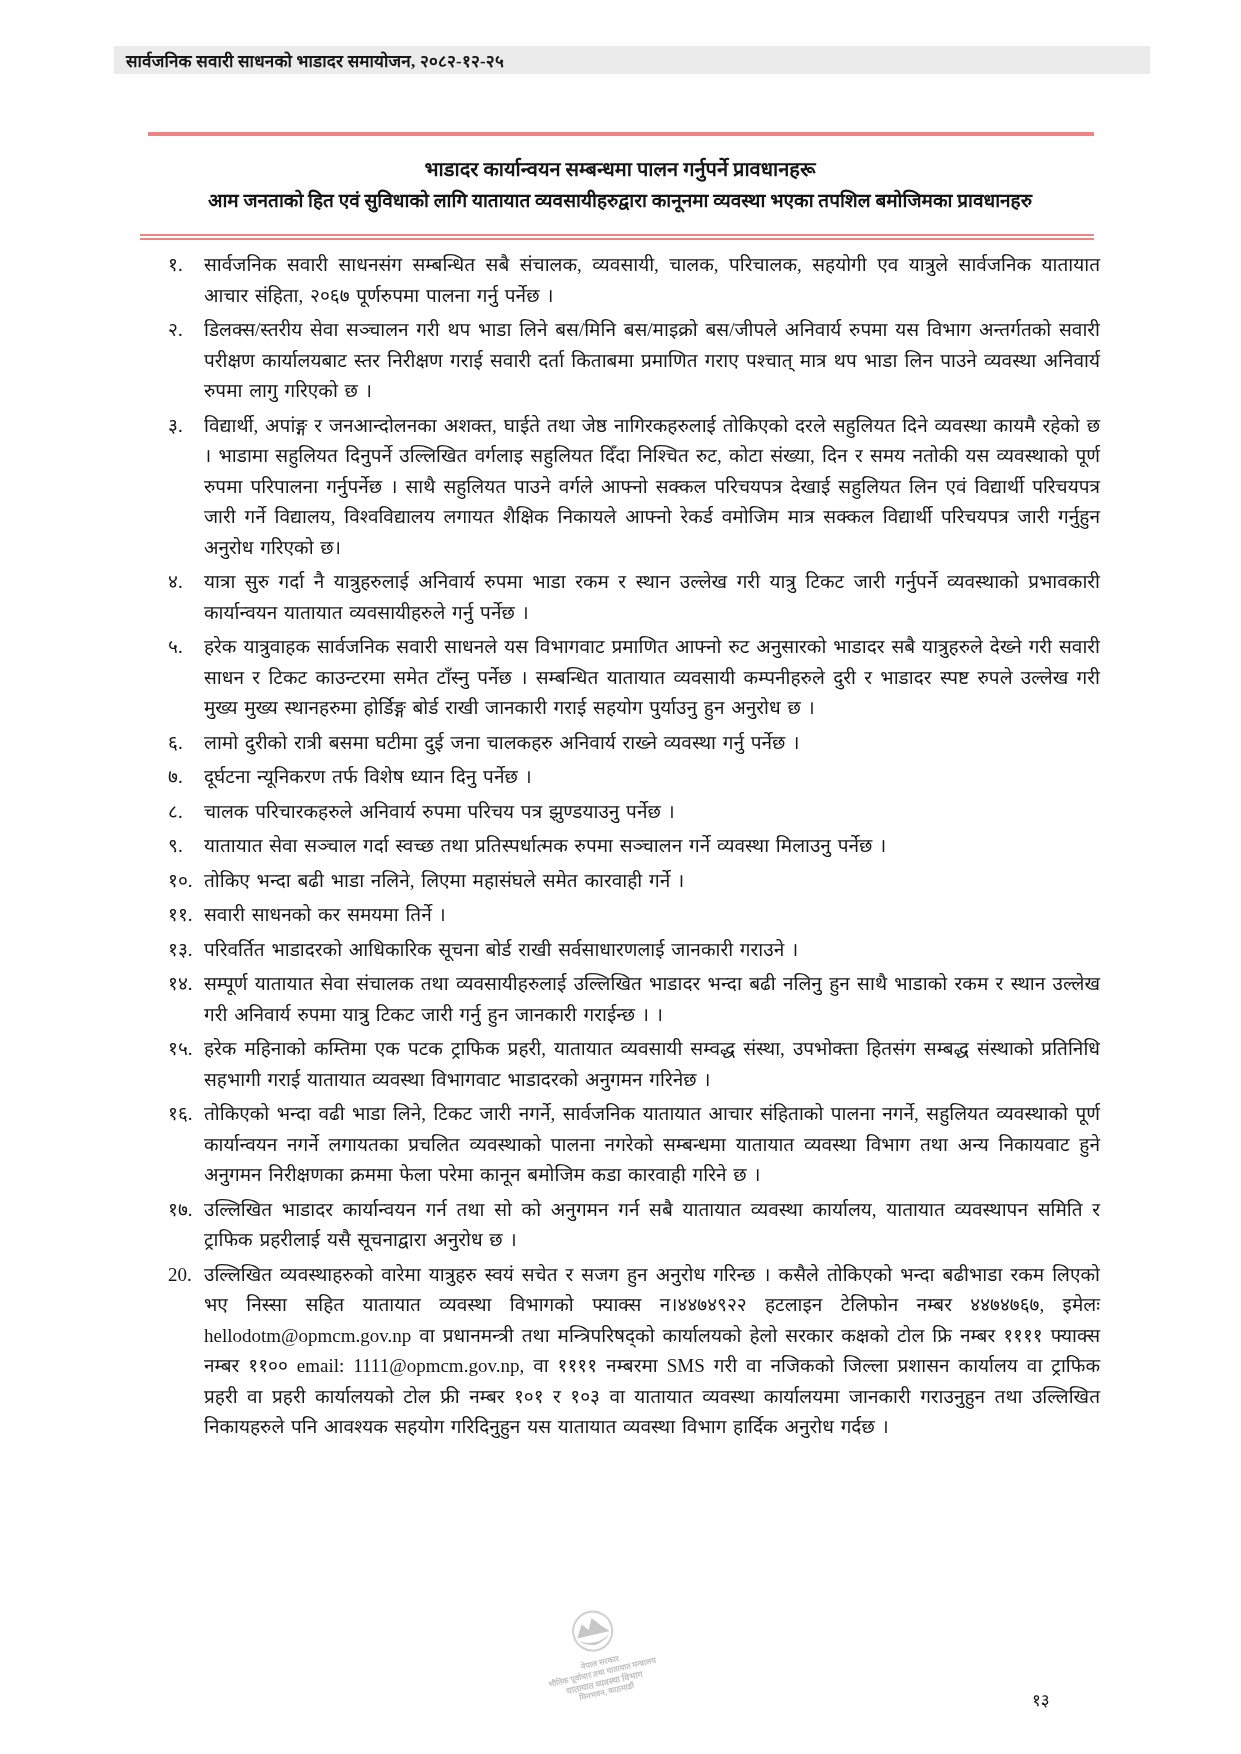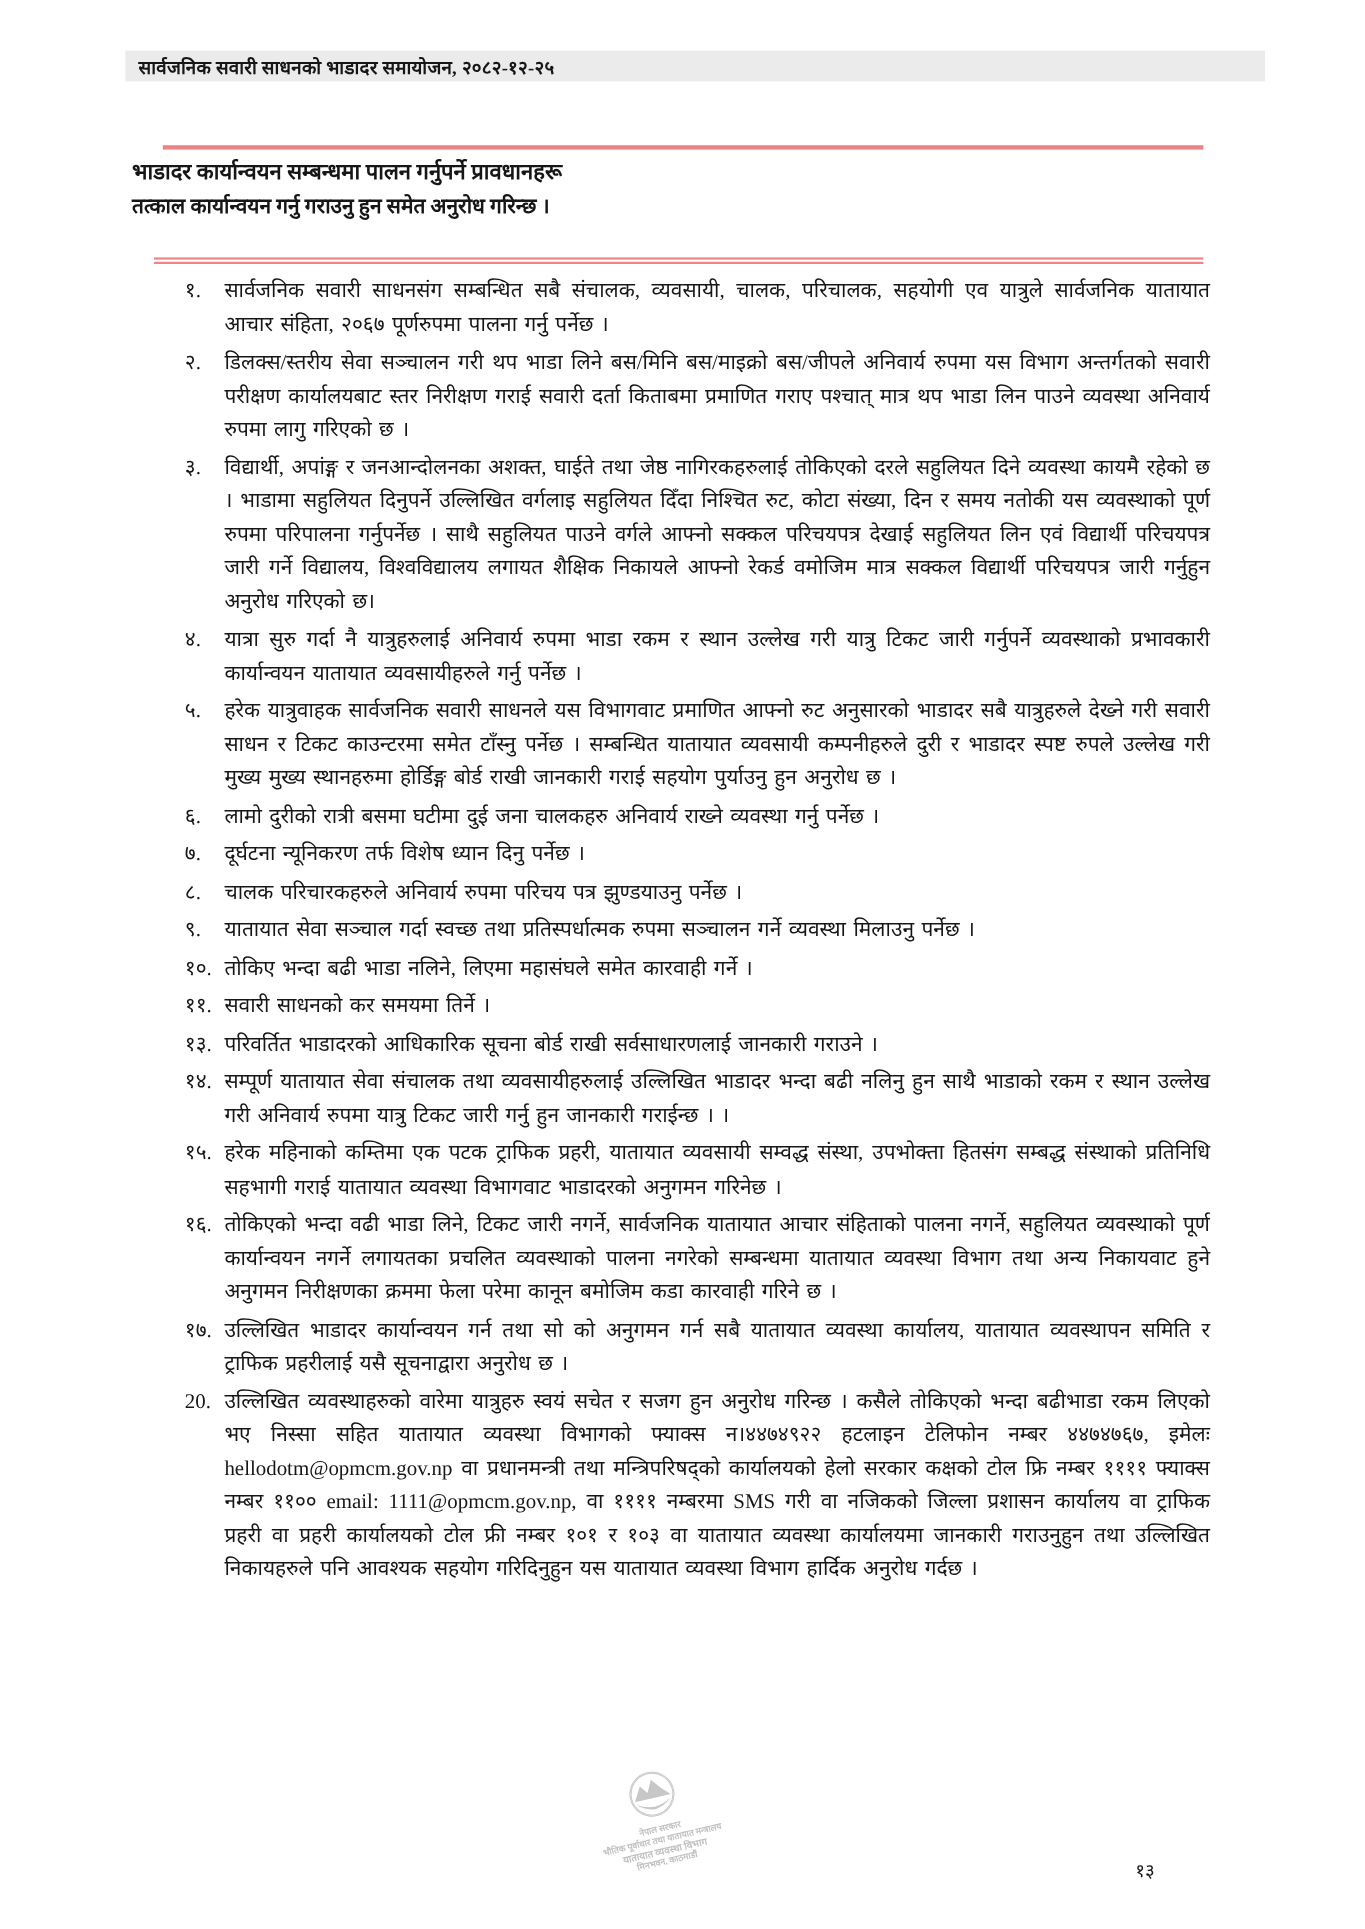--- a/index.html
+++ b/index.html
@@ -13,21 +13,21 @@
     background:#ebebeb;display:flex;align-items:center;
   }
   .header-bar span{
     font-size:17px;font-weight:bold;padding-left:12px;letter-spacing:.2px;
   }
   .rule-top{
     position:absolute;left:148px;top:132px;width:946px;height:4px;
     background:#ee8383;
   }
   .title-block{
-    position:absolute;left:120px;top:142px;width:1000px;
+    position:absolute;left:120px;top:154px;width:1000px;text-align:center;
   }
   .title-block .t1{font-size:20px;font-weight:bold;line-height:31px;}
   .title-block .t2{font-size:19px;font-weight:bold;line-height:31px;}
   .title-block .t3{font-size:19px;font-weight:bold;line-height:31px;}
   .rule-double{
     position:absolute;left:140px;top:234px;width:954px;height:2px;
     border-top:2px solid #ee8585;border-bottom:2px solid #ee8585;
     background:transparent;
   }
   ol.provisions{
@@ -62,21 +62,21 @@
 <body>
 
 <div class="header-bar">
   <span>सार्वजनिक सवारी साधनको भाडादर समायोजन, २०८२-१२-२५</span>
 </div>
 
 <div class="rule-top"></div>
 
 <div class="title-block">
   <div class="t1">भाडादर कार्यान्वयन सम्बन्धमा पालन गर्नुपर्ने प्रावधानहरू</div>
-  <div class="t3">तत्काल कार्यान्वयन गर्नु गराउनु हुन समेत अनुरोध गरिन्छ ।</div>
+  <div class="t2">आम जनताको हित एवं सुविधाको लागि यातायात व्यवसायीहरुद्वारा कानूनमा व्यवस्था भएका तपशिल बमोजिमका प्रावधानहरु</div>
 </div>
 
 <div class="rule-double"></div>
 
 <ol class="provisions" id="provisions-list">
   <li>
     <span class="num">१.</span>
     <span class="txt">सार्वजनिक सवारी साधनसंग सम्बन्धित सबै संचालक, व्यवसायी, चालक, परिचालक, सहयोगी एव यात्रुले सार्वजनिक यातायात आचार संहिता, २०६७ पूर्णरुपमा पालना गर्नु पर्नेछ ।</span>
   </li>
 

